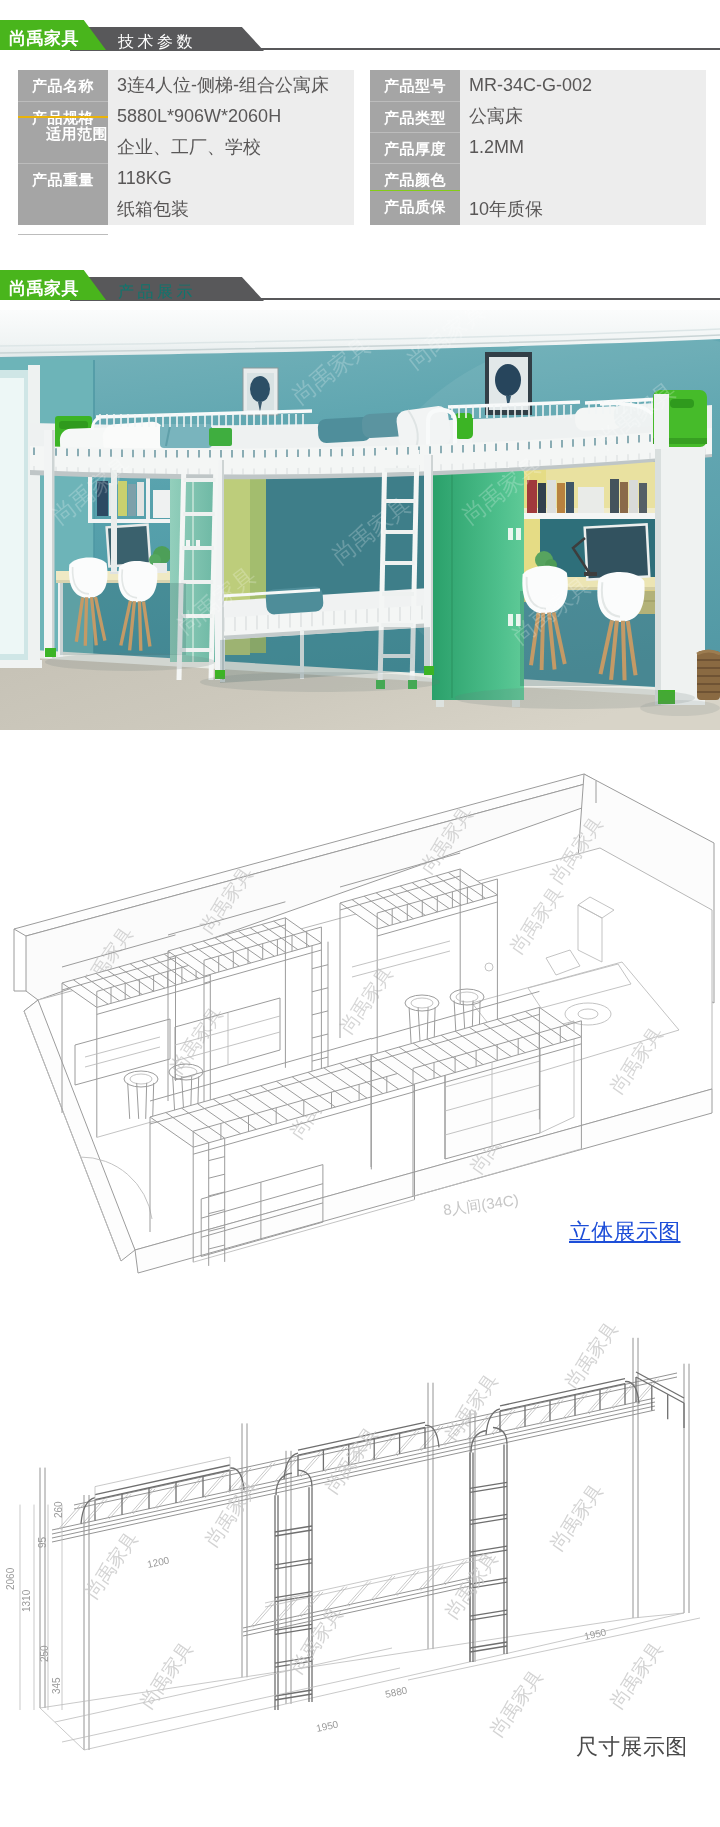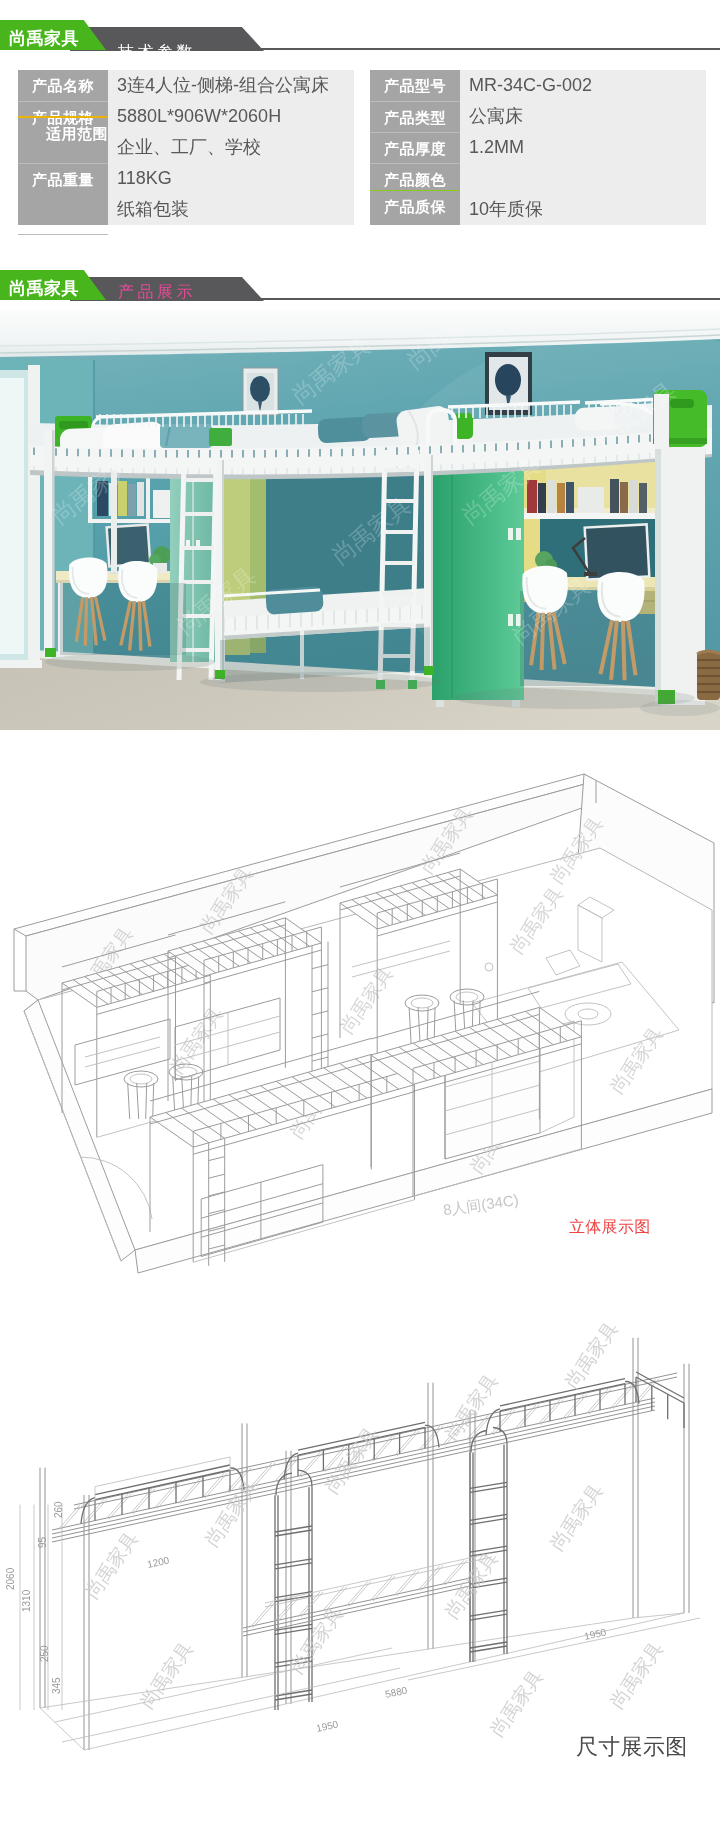--- a/index.html
+++ b/index.html
@@ -7,21 +7,21 @@
 .gband{position:absolute;left:0;width:106px;height:30px;background:#49b51c;clip-path:polygon(0 0,79% 0,100% 100%,0 100%);}
 .gtext{position:absolute;color:#fff;font-weight:bold;font-size:17px;letter-spacing:0.5px;}
 .grayband{position:absolute;background:#58585a;}
 .grayline{position:absolute;background:#58585a;height:2px;}
 .lbl{position:absolute;left:0;width:100%;text-align:center;color:#fff;font-weight:bold;font-size:15px;letter-spacing:0.5px;line-height:31px;height:31px;}
 .val{position:absolute;color:#595757;font-size:18px;line-height:31px;height:31px;white-space:nowrap;}
 </style></head>
 <body>
 
 <div class="grayband" style="left:70px;top:27px;width:194px;height:24px;clip-path:polygon(0 0,88.6% 0,100% 100%,0 100%);"></div>
-<div class="abs" style="left:118px;top:27px;width:120px;height:16px;color:#fff;font-size:16px;letter-spacing:3.5px;line-height:29px;margin-top:10px;">技术参数</div>
+<div class="abs" style="left:118px;top:27px;width:120px;height:16px;color:#fff;font-size:16px;letter-spacing:3.5px;line-height:29px;">技术参数</div>
 <div class="grayline" style="left:260px;top:48px;width:460px;"></div>
 <div class="gband" style="top:20px;"></div>
 <div class="gtext" style="left:9px;top:20px;line-height:37px;">尚禹家具</div>
 
 <div id="tables">
 
 <div class="abs" style="left:18px;top:70px;width:90px;height:155px;background:#a5a5a5;"></div>
 <div class="abs" style="left:108px;top:70px;width:246px;height:155px;background:#ededed;"></div>
 <div class="abs" style="left:370px;top:70px;width:90px;height:155px;background:#a5a5a5;"></div>
 <div class="abs" style="left:460px;top:70px;width:246px;height:155px;background:#ededed;"></div>
@@ -48,21 +48,21 @@
 </div>
 <div class="abs" style="left:469px;top:70px;width:237px;height:155px;">
   <div class="val" style="top:0;">MR-34C-G-002</div>
   <div class="val" style="top:31px;">公寓床</div>
   <div class="val" style="top:62px;">1.2MM</div>
   <div class="val" style="top:124px;">10年质保</div>
 </div>
 </div>
 
 <div class="grayband" style="left:70px;top:277px;width:194px;height:24px;clip-path:polygon(0 0,88.6% 0,100% 100%,0 100%);"></div>
-<div class="abs" style="left:118px;top:277px;width:120px;height:24px;color:#ec4899;font-size:16px;letter-spacing:3.5px;line-height:29px;">产品展示</div>
+<div class="abs" style="left:118px;top:277px;width:120px;height:24px;color:#0f766e;font-size:16px;letter-spacing:3.5px;line-height:29px;">产品展示</div>
 <div class="grayline" style="left:260px;top:298px;width:460px;"></div>
 <div class="gband" style="top:270px;"></div>
 <div class="gtext" style="left:9px;top:270px;line-height:37px;">尚禹家具</div>
 
 <div class="abs" id="photo" style="left:0;top:310px;width:720px;height:420px;"><svg width="720" height="420" viewBox="0 0 720 420">
 <defs>
 <linearGradient id="wall" x1="0" y1="0" x2="0.25" y2="1">
  <stop offset="0" stop-color="#7cb6bd"></stop>
           <stop offset="0.45" stop-color="#58a2ad"></stop>
           <stop offset="1" stop-color="#47929f"></stop>
@@ -762,21 +762,21 @@
 <line x1="560.3" y1="281.8" x2="560.3" y2="297.8" stroke="#9c9c9c" stroke-width="1" fill="none"></line>
 <line x1="581.4" y1="275.8" x2="581.4" y2="291.8" stroke="#9c9c9c" stroke-width="1" fill="none"></line>
 <line x1="371.0" y1="294.0" x2="539.4" y2="246.4" stroke="#9c9c9c" stroke-width="1" fill="none"></line>
 <line x1="371.0" y1="310.0" x2="371.0" y2="422.0" stroke="#9c9c9c" stroke-width="1" fill="none"></line>
 <line x1="539.4" y1="262.4" x2="539.4" y2="374.4" stroke="#9c9c9c" stroke-width="1" fill="none"></line>
 <line x1="581.4" y1="291.8" x2="581.4" y2="403.8" stroke="#9c9c9c" stroke-width="1" fill="none"></line>
 <line x1="413.0" y1="339.4" x2="413.0" y2="451.4" stroke="#9c9c9c" stroke-width="1" fill="none"></line>
 <line x1="413.0" y1="451.4" x2="581.4" y2="403.8" stroke="#bcbcbc" stroke-width="0.9" fill="none"></line>
 </svg></div>
 <div class="abs" style="left:443px;top:1196px;font-size:15px;color:#c6c6c6;transform:rotate(-8deg);">8人间(34C)</div>
-<div class="abs" style="left:569px;top:1217px;font-size:16px;color:#ef4444;letter-spacing:0.3px;">立体展示图</div>
+<div class="abs" style="left:569px;top:1217px;font-size:22px;color:#1d4ed8;letter-spacing:0.3px;text-decoration:underline;">立体展示图</div>
 
 <div class="abs" id="iso2" style="left:0;top:1290px;width:720px;height:537px;"><svg width="720" height="537" viewBox="0 0 720 537">
 <line x1="52.0" y1="240.0" x2="655.0" y2="108.0" stroke="#949494" stroke-width="1" fill="none"></line>
 <line x1="52.0" y1="244.0" x2="655.0" y2="112.0" stroke="#949494" stroke-width="1" fill="none"></line>
 <line x1="52.0" y1="248.0" x2="655.0" y2="116.0" stroke="#949494" stroke-width="1" fill="none"></line>
 <line x1="52.0" y1="252.0" x2="655.0" y2="120.0" stroke="#949494" stroke-width="1" fill="none"></line>
 <line x1="74.0" y1="215.0" x2="677.0" y2="83.0" stroke="#949494" stroke-width="1" fill="none"></line>
 <line x1="74.0" y1="219.0" x2="677.0" y2="87.0" stroke="#949494" stroke-width="1" fill="none"></line>
 <line x1="58.0" y1="239.7" x2="80.0" y2="214.7" stroke="#bbbbbb" stroke-width="0.8" fill="none"></line>
 <line x1="61.0" y1="239.7" x2="83.0" y2="214.7" stroke="#bbbbbb" stroke-width="0.8" fill="none"></line>

